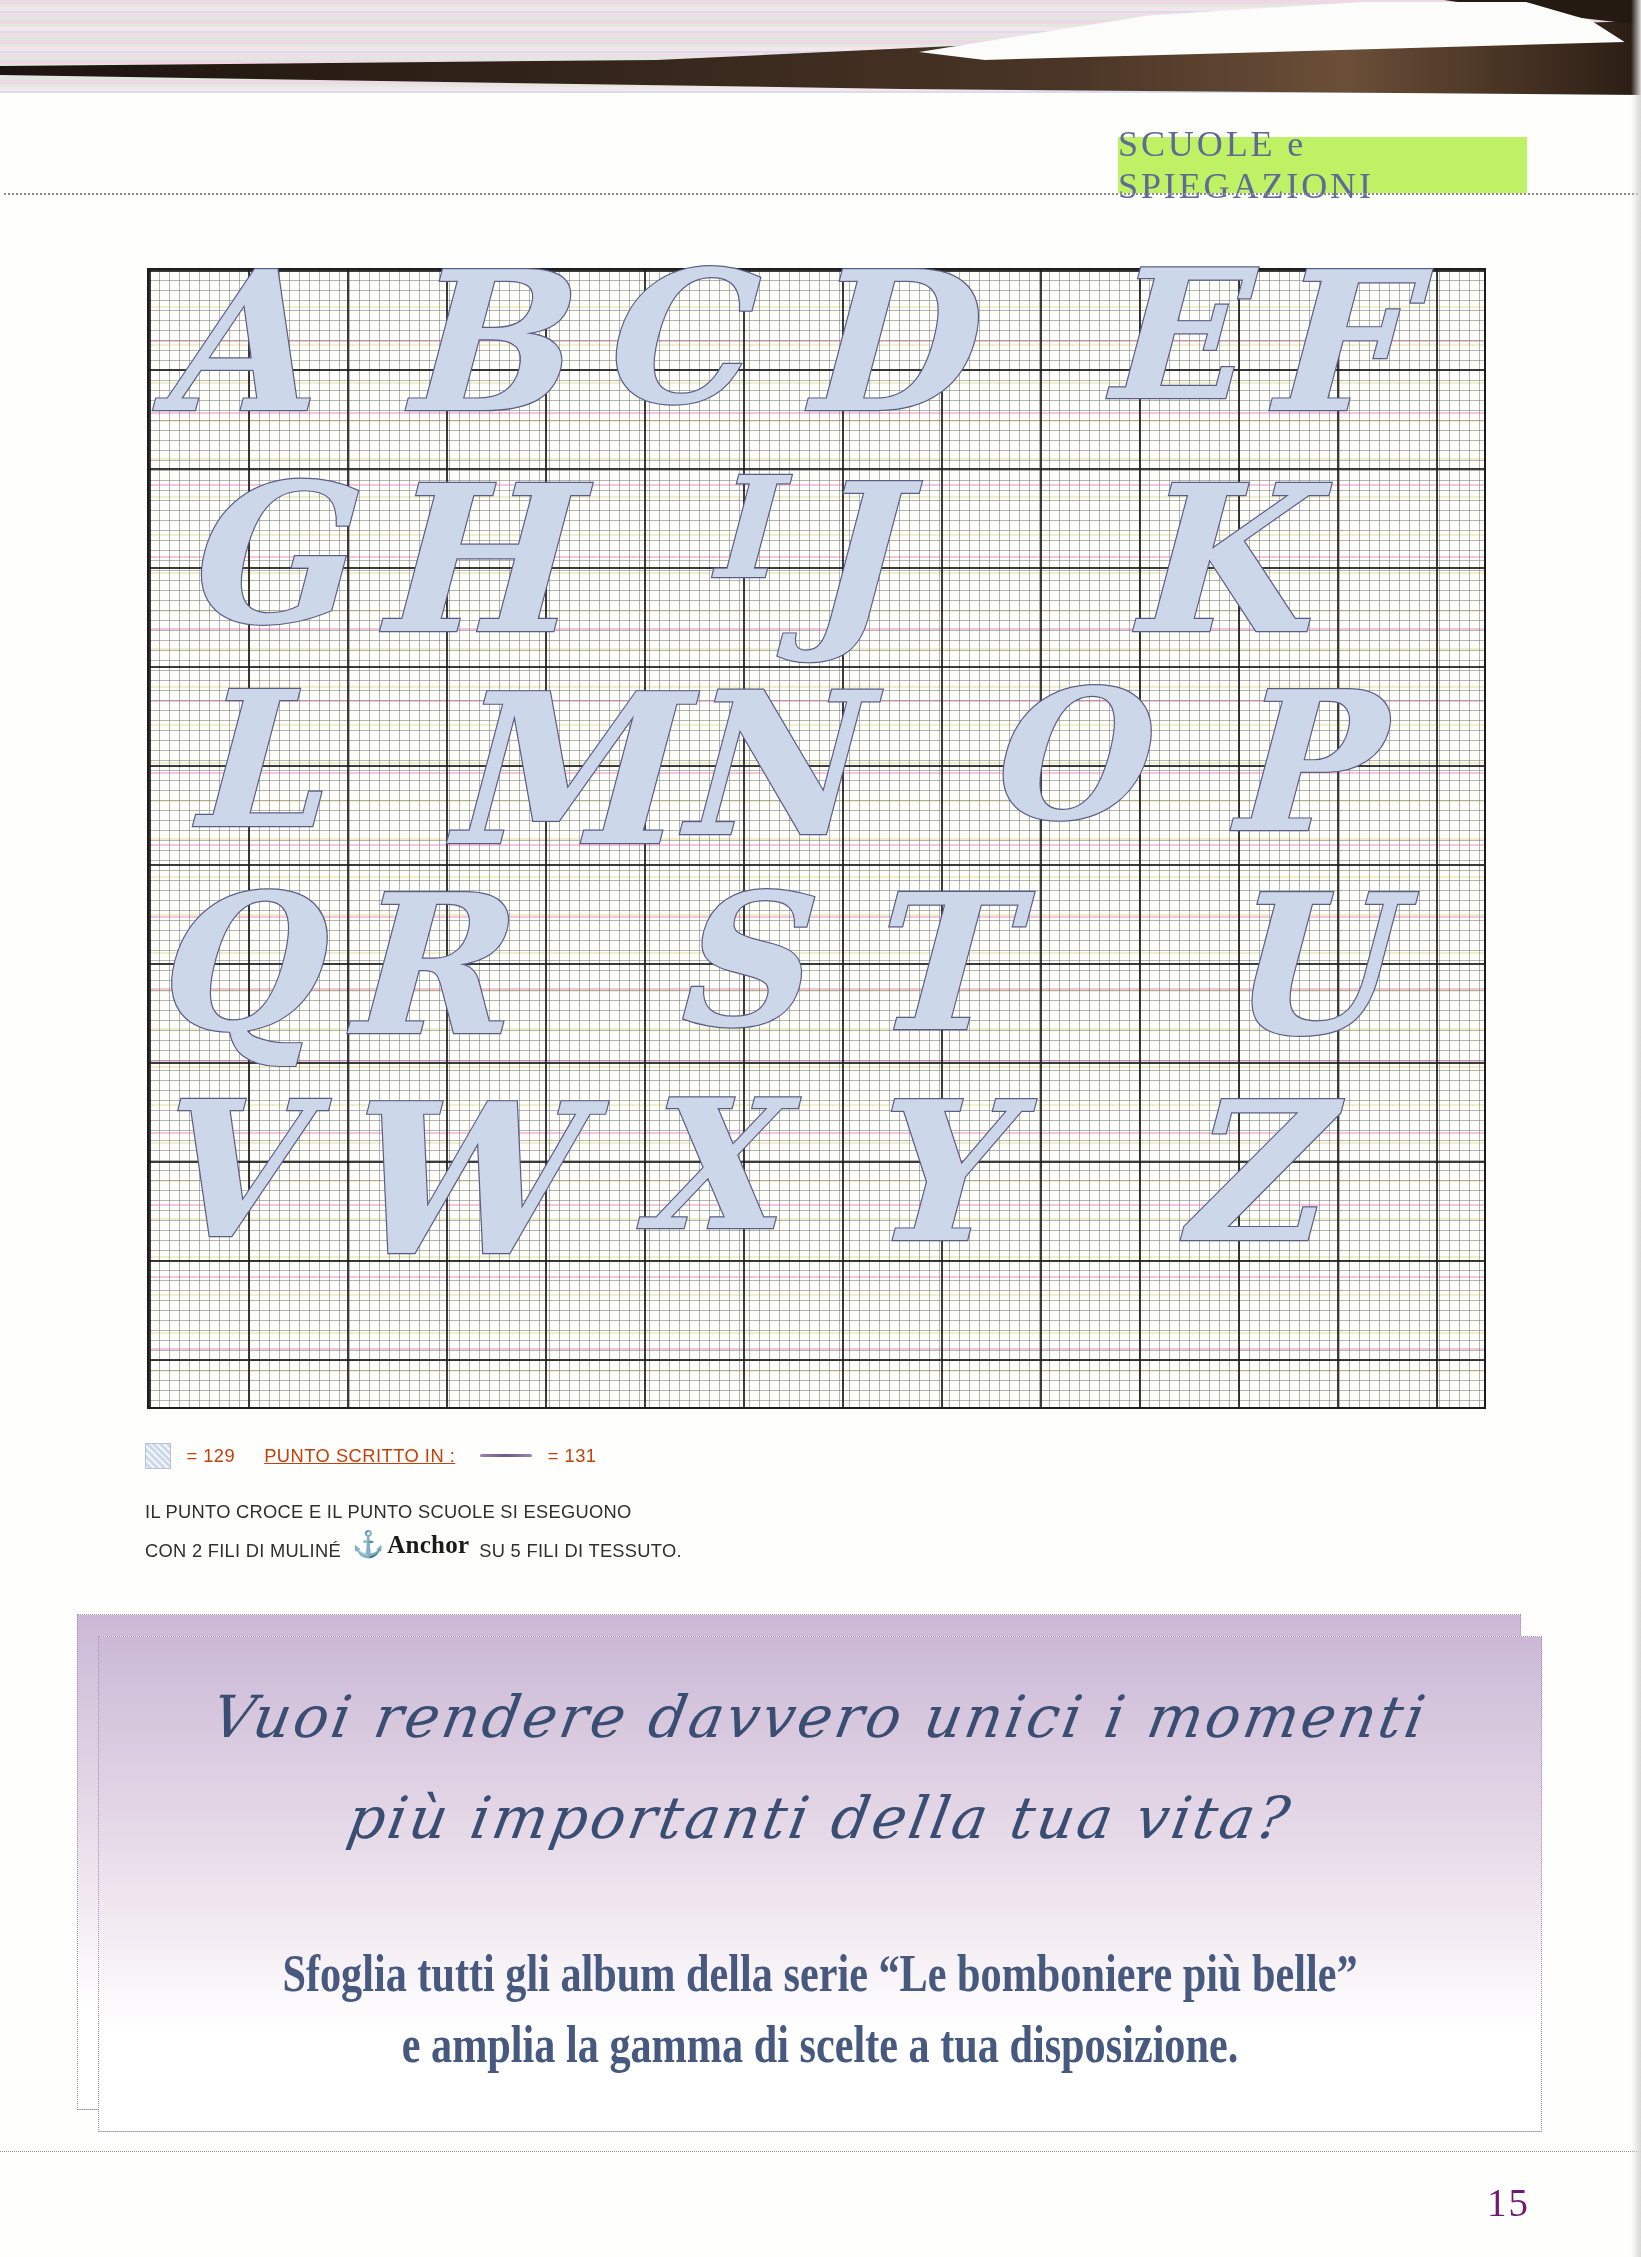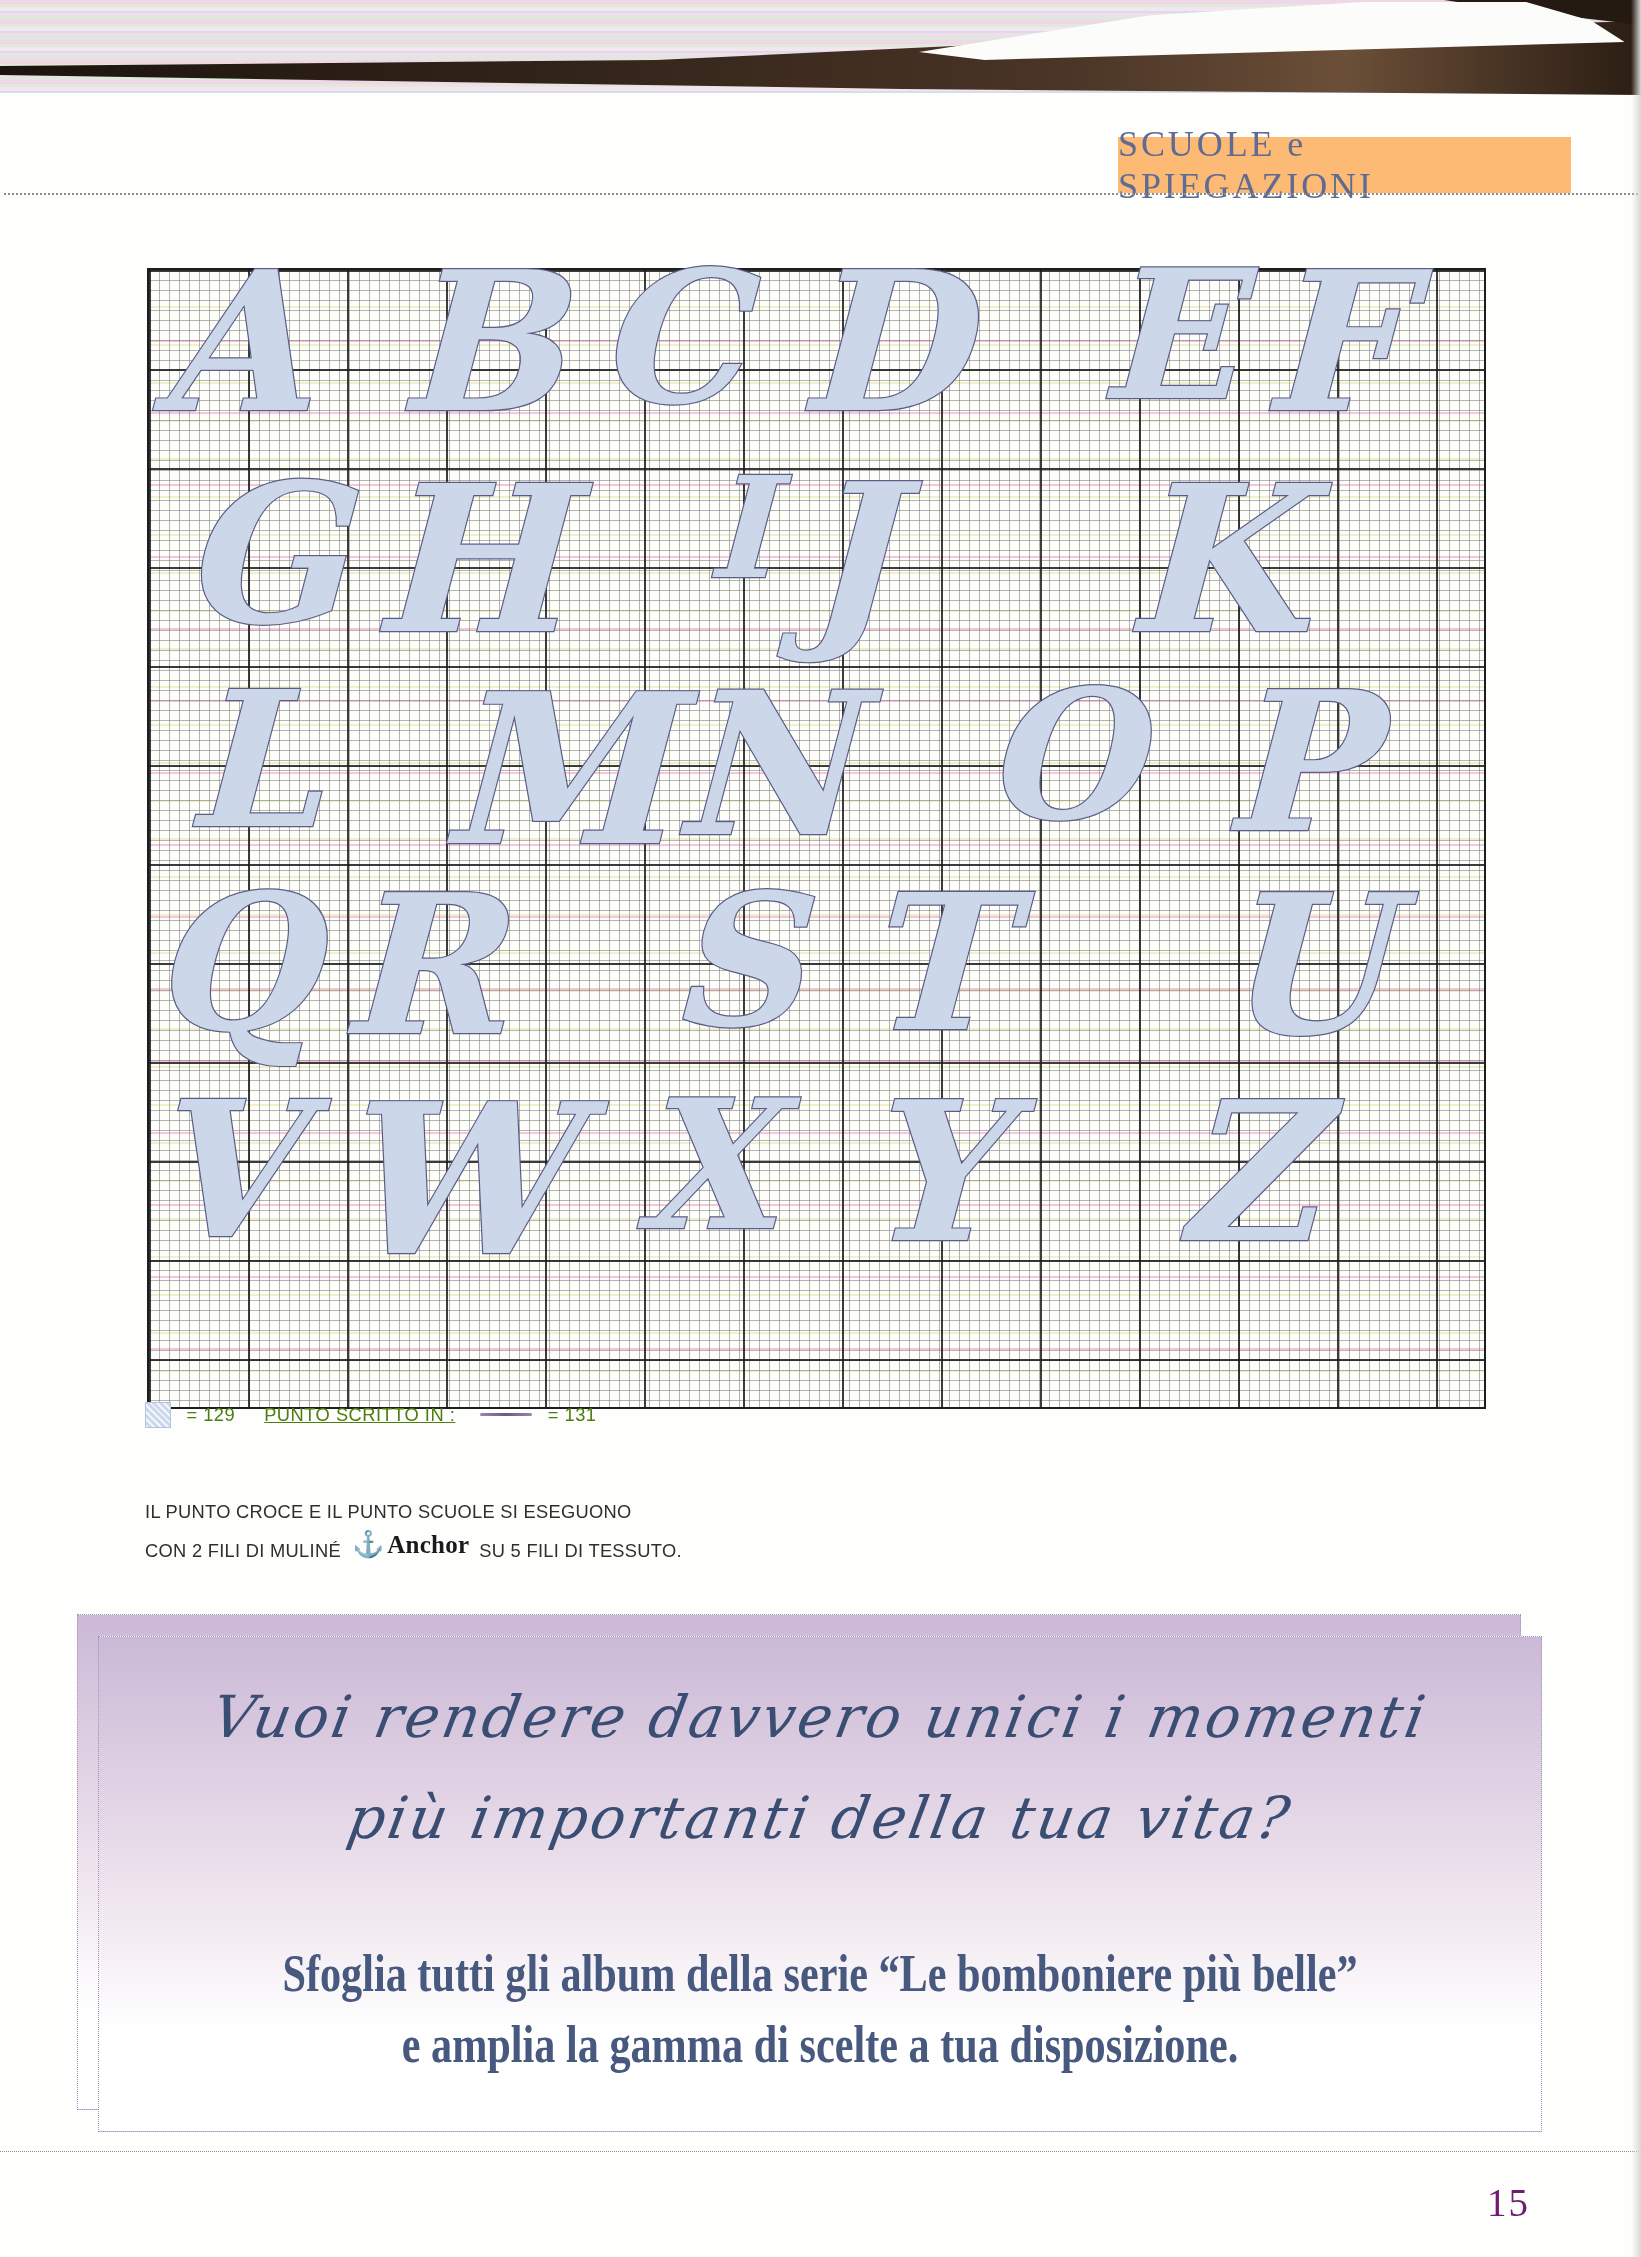--- a/index.html
+++ b/index.html
@@ -31,22 +31,22 @@
     clip-path:polygon(88% 0, 100% 0, 100% 25px, 92% 9.7px);
   }
   .white-curl {
     position:absolute; left:0; top:0; width:1641px; height:77px;
     background:#fcfcfa;
     clip-path:polygon(56% 52px, 70% 15.4px, 83% 1.9px, 93% 1.9px, 97% 21px, 99% 42px, 60% 60px);
   }
 
   
   .header-label {
-    position:absolute; left:1118px; top:137px; width:453px; height:56px;
-    background:#fdba74;
+    position:absolute; left:1118px; top:137px; width:409px; height:56px;
+    background:#bef264;
     display:flex; align-items:center; justify-content:center;
     font-family:"Liberation Serif", serif;
     font-size:36px; letter-spacing:2.9px; color:#5f6b94;
   }
   .dotted-sep {
     position:absolute; left:3.9px; top:193px; width:1634px; height:0;
     border-top:2.9px dotted #8d8d8d;
   }
 
   
@@ -79,23 +79,23 @@
     font-family:"DejaVu Sans", sans-serif;
     font-size:73px; line-height:1; letter-spacing:10.6px;
     color:rgba(250,250,253,.12);
     -webkit-text-stroke:2.4px var(--stitch-outline);
     paint-order:stroke fill;
     white-space:pre;
   }
 
   
   .legend-row {
-    position:absolute; left:145px; top:1400px; height:29px;
+    position:absolute; left:145px; top:1441px; height:29px;
     display:flex; align-items:center;
-    font-size:18.3px; color:#4d7c0f; letter-spacing:0.5px;
+    font-size:18.3px; color:#c2410c; letter-spacing:0.5px;
   }
   .swatch {
     width:26px; height:26px; margin-right:15.4px;
     background-color:#ccd8ec;
     background-image:repeating-linear-gradient(45deg, rgba(255,255,255,.75) 0 1.9px, transparent 1.9px 4.8px);
     border:1px solid #b7c2da;
   }
   .legend-row .gap1 { margin-right:29px; }
   .legend-row .gap2 { margin-right:25px;text-decoration:underline; }
   .line-swatch {

